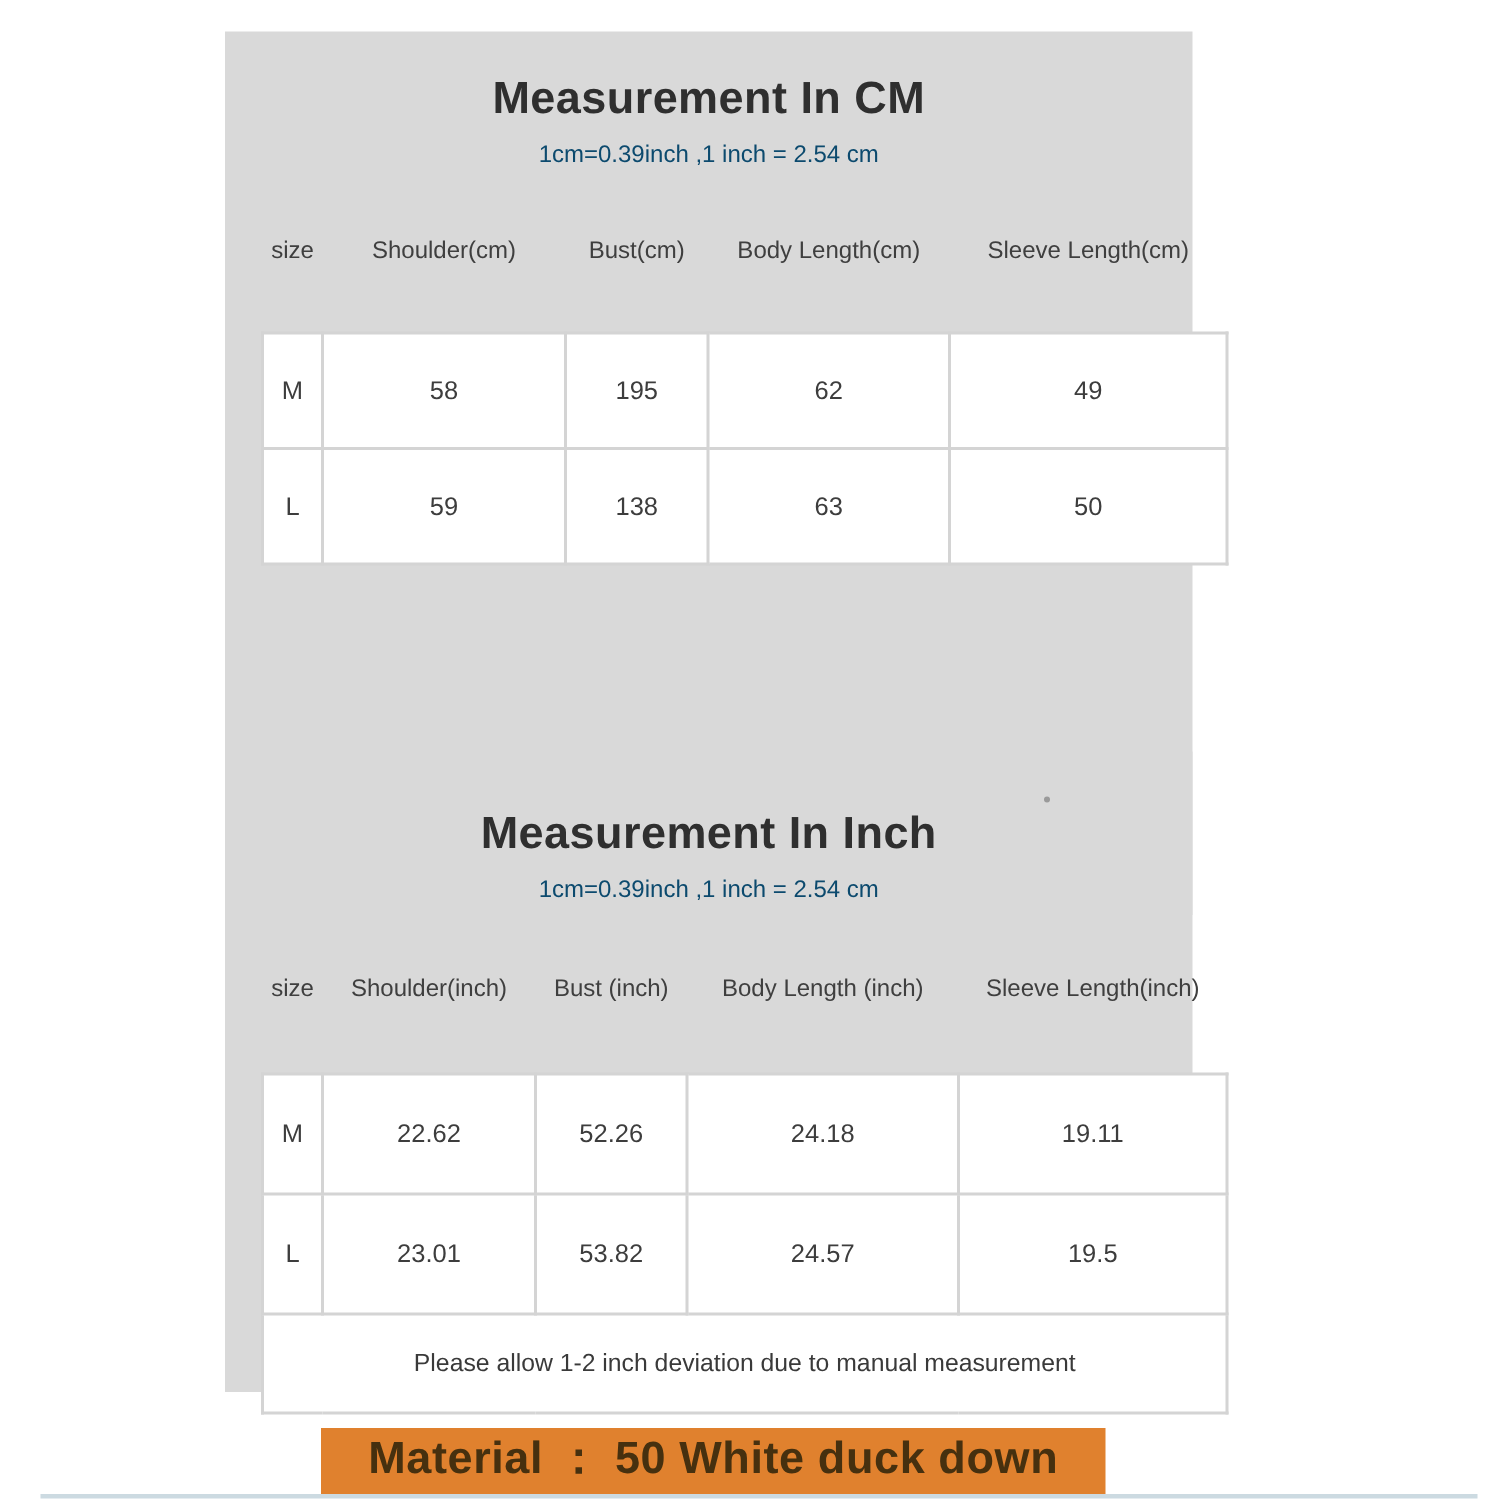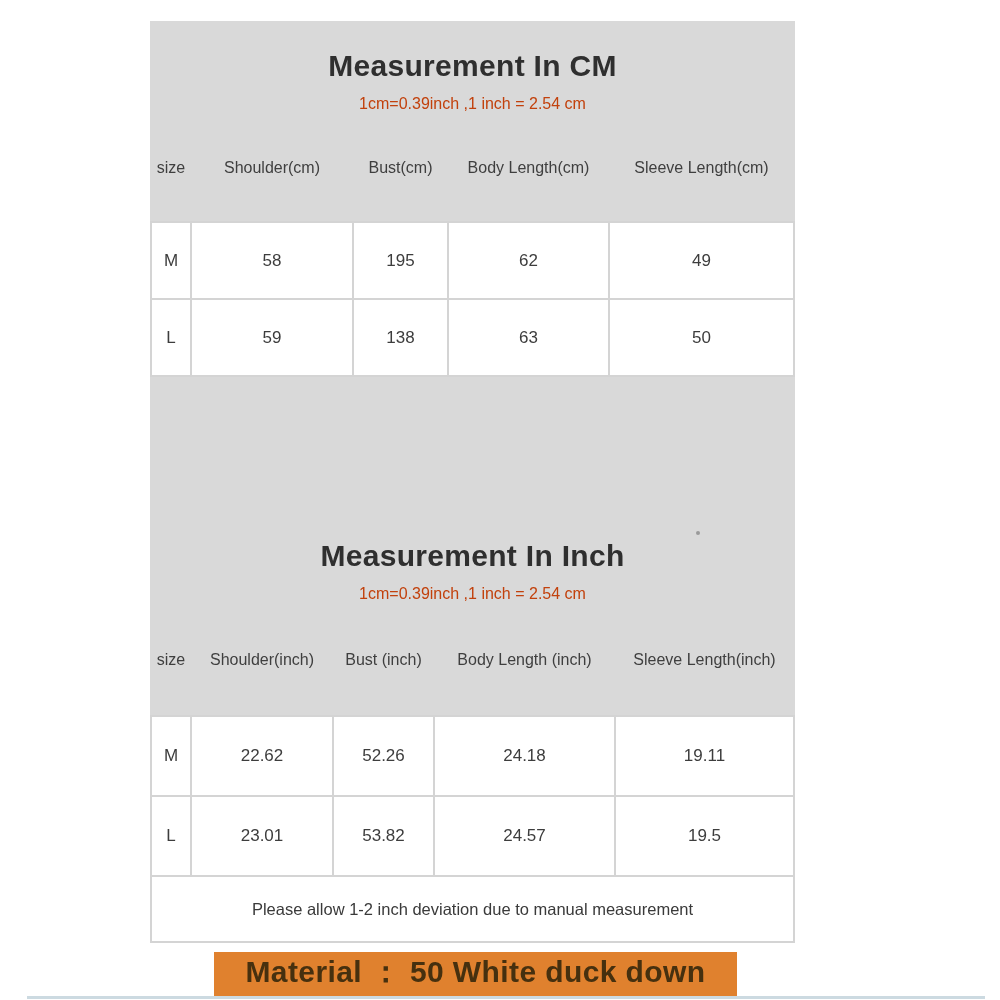--- a/index.html
+++ b/index.html
@@ -15,25 +15,25 @@
   }
   .panel-cm{top:21px;height:589px;}
   .panel-inch{top:501px;height:427px;}
   .sec-title{
     text-align:center;font-weight:bold;font-size:30px;line-height:38px;
     color:#2f2f2f;letter-spacing:0.3px;
   }
   .panel-cm .sec-title{padding-top:26px;}
   .panel-inch .sec-title{padding-top:36px;}
   .sec-subtitle{
-    text-align:center;font-size:16px;line-height:20px;color:#c2410c;
+    text-align:center;font-size:16px;line-height:20px;color:#0c4a6e;
     margin-top:9px;
   }
   table.size-table{
-    width:100%;border-collapse:collapse;table-layout:fixed;
+    width:100%;border-collapse:collapse;table-layout:fixed;margin-left:24px;
   }
   table.size-table th{
     background:transparent;border:none;font-weight:normal;
     font-size:16px;color:#3f3f3f;vertical-align:middle;text-align:center;
     padding:0;
   }
   .panel-cm th{height:108px;padding-top:14px;box-sizing:border-box;}
   .panel-inch th{height:112px;padding-top:10px;box-sizing:border-box;}
   table.size-table td{
     background:#ffffff;border:2px solid #d4d4d4;

